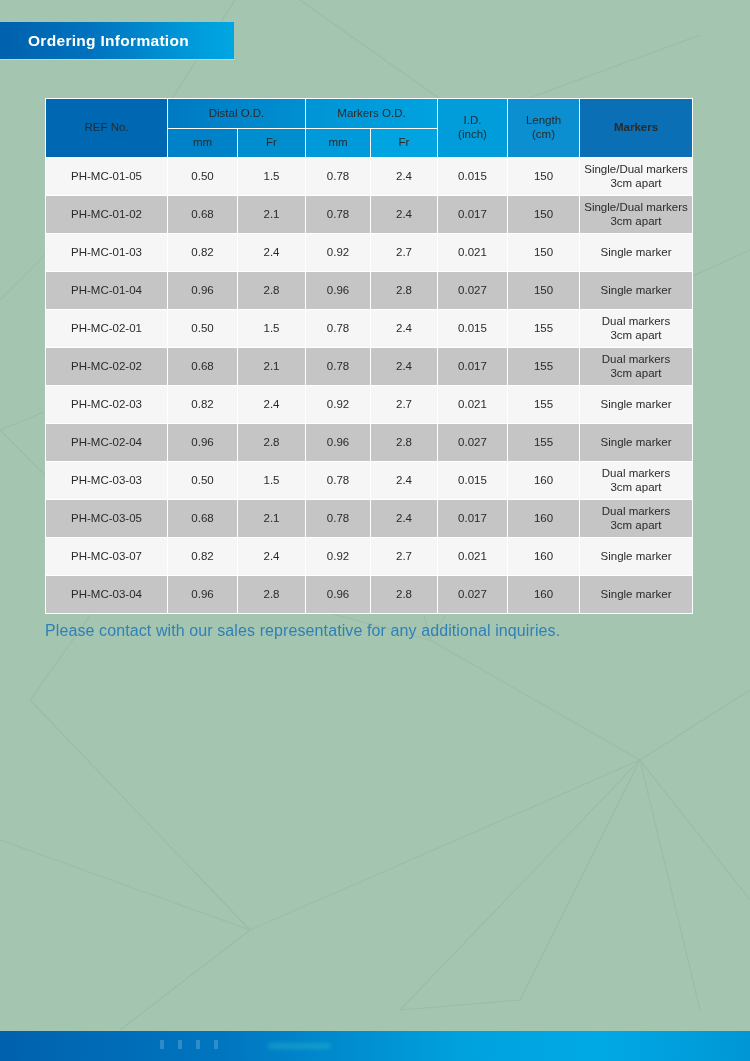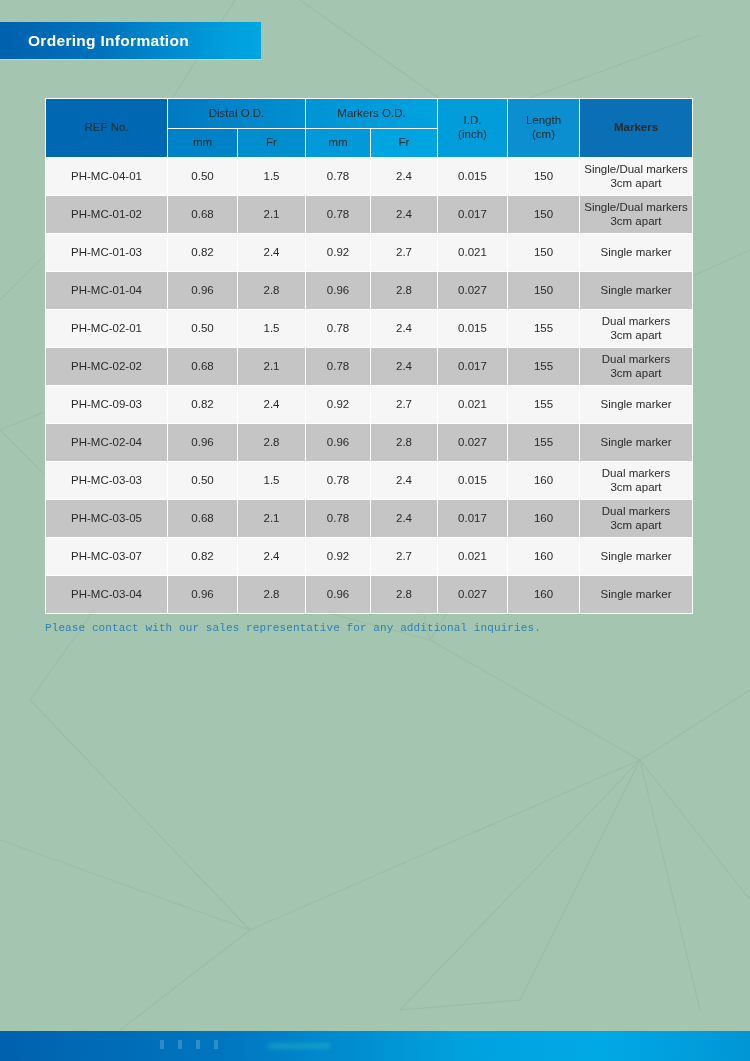--- a/index.html
+++ b/index.html
@@ -28,21 +28,21 @@
     stroke: #9bbda7;
     stroke-width: 1.1;
     fill: none;
   }
 
   
   .banner {
     position: absolute;
     left: 0;
     top: 22px;
-    width: 261px;
+    width: 234px;
     height: 37px;
     background: linear-gradient(to right, #0061ae 0%, #0072bd 38%, #009fde 88%, #00a6e2 100%);
     box-shadow: 0 1px 0 rgba(255,255,255,0.35);
   }
   .banner-label {
     position: absolute;
     left: 28px;
     top: 50%;
     transform: translateY(-50%);
     color: #ffffff;
@@ -101,24 +101,23 @@
   tbody tr.even td { background: #c5c5c5; }
 
   td.markers { font-size: 11px; margin-left: 16px; }
   td.markers .l2 { display: block; }
 
   
   .note {
     position: absolute;
     left: 45px;
     top: 622px;
-    font-size: 11px;
+    font-size: 16px;
     color: #2f7fb8;
     letter-spacing: 0.1px;
-    font-family: Liberation Mono, monospace;
   }
 
   
   .bottom-bar {
     position: absolute;
     left: 0;
     bottom: 0;
     width: 750px;
     height: 30px;
     background: linear-gradient(to right, #0061ae 0%, #0076c0 30%, #00a2de 62%, #00a9e4 80%, #0096d6 100%);
@@ -214,21 +213,21 @@
       </tr>
       <tr>
         <th class="h-sub-dmm">mm</th>
         <th class="h-sub-dfr">Fr</th>
         <th class="h-sub-pmm">mm</th>
         <th class="h-sub-pfr">Fr</th>
       </tr>
     </thead>
     <tbody id="spec-body">
         <tr class="odd">
-          <td>PH-MC-04-01</td>
+          <td>PH-MC-01-05</td>
           <td>0.50</td>
           <td>1.5</td>
           <td>0.78</td>
           <td>2.4</td>
           <td>0.015</td>
           <td>150</td>
           <td class="markers"><span>Single/Dual markers</span><span class="l2">3cm apart</span></td>
         </tr>
         <tr class="even">
           <td>PH-MC-01-02</td>
@@ -274,21 +273,21 @@
           <td>PH-MC-02-02</td>
           <td>0.68</td>
           <td>2.1</td>
           <td>0.78</td>
           <td>2.4</td>
           <td>0.017</td>
           <td>155</td>
           <td class="markers"><span>Dual markers</span><span class="l2">3cm apart</span></td>
         </tr>
         <tr class="odd">
-          <td>PH-MC-09-03</td>
+          <td>PH-MC-02-03</td>
           <td>0.82</td>
           <td>2.4</td>
           <td>0.92</td>
           <td>2.7</td>
           <td>0.021</td>
           <td>155</td>
           <td class="markers"><span>Single marker</span></td>
         </tr>
         <tr class="even">
           <td>PH-MC-02-04</td>

